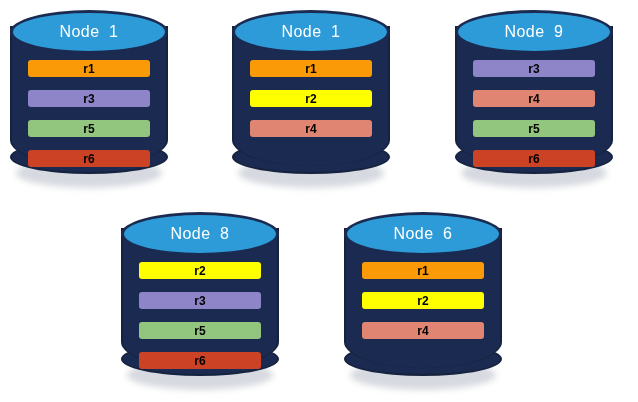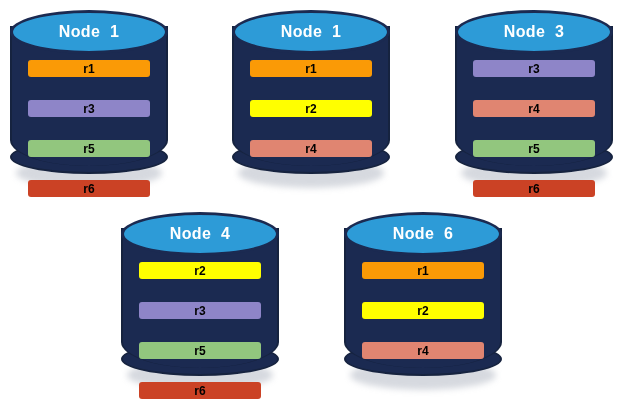--- a/index.html
+++ b/index.html
@@ -76,37 +76,37 @@
     border: 3px solid #1b2a51;
     box-sizing: border-box;
     display: flex;
     align-items: center;
     justify-content: center;
   }
 
   .node .title {
     color: #ffffff;
     font-size: 16px;
-    font-weight: bold;
+    font-weight: normal;
     letter-spacing: 0.4px;
     white-space: pre;
     line-height: 1;
     margin-top: -1px;
   }
 
   
   .replicas {
     position: absolute;
     left: 0;
     top: 52px;
     width: 158px;
     display: flex;
     flex-direction: column;
     align-items: center;
-    gap: 23px;
+    gap: 13px;
   }
 
   .replica {
     width: 122px;
     height: 17px;
     border-radius: 3px;
     display: flex;
     align-items: center;
     justify-content: center;
     color: #000000;
@@ -151,35 +151,35 @@
       <div class="shadow"></div>
       <div class="bottom-cap"></div>
       <div class="body"></div>
       <div class="replicas">
         <div class="replica" style="background: rgb(142, 133, 200);">r3</div>
         <div class="replica" style="background: rgb(224, 133, 113);">r4</div>
         <div class="replica" style="background: rgb(146, 198, 126);">r5</div>
         <div class="replica" style="background: rgb(203, 66, 37);">r6</div>
       </div>
       <div class="top-cap">
-        <span class="title">Node  3</span>
+        <span class="title">Node  9</span>
       </div>
     </div>
     <div class="node" style="left: 121px; top: 210px;">
       <div class="shadow"></div>
       <div class="bottom-cap"></div>
       <div class="body"></div>
       <div class="replicas">
         <div class="replica" style="background: rgb(255, 255, 0);">r2</div>
         <div class="replica" style="background: rgb(142, 133, 200);">r3</div>
         <div class="replica" style="background: rgb(146, 198, 126);">r5</div>
         <div class="replica" style="background: rgb(203, 66, 37);">r6</div>
       </div>
       <div class="top-cap">
-        <span class="title">Node  4</span>
+        <span class="title">Node  8</span>
       </div>
     </div>
     <div class="node" style="left: 344px; top: 210px;">
       <div class="shadow"></div>
       <div class="bottom-cap"></div>
       <div class="body"></div>
       <div class="replicas">
         <div class="replica" style="background: rgb(250, 154, 6);">r1</div>
         <div class="replica" style="background: rgb(255, 255, 0);">r2</div>
         <div class="replica" style="background: rgb(224, 133, 113);">r4</div>

